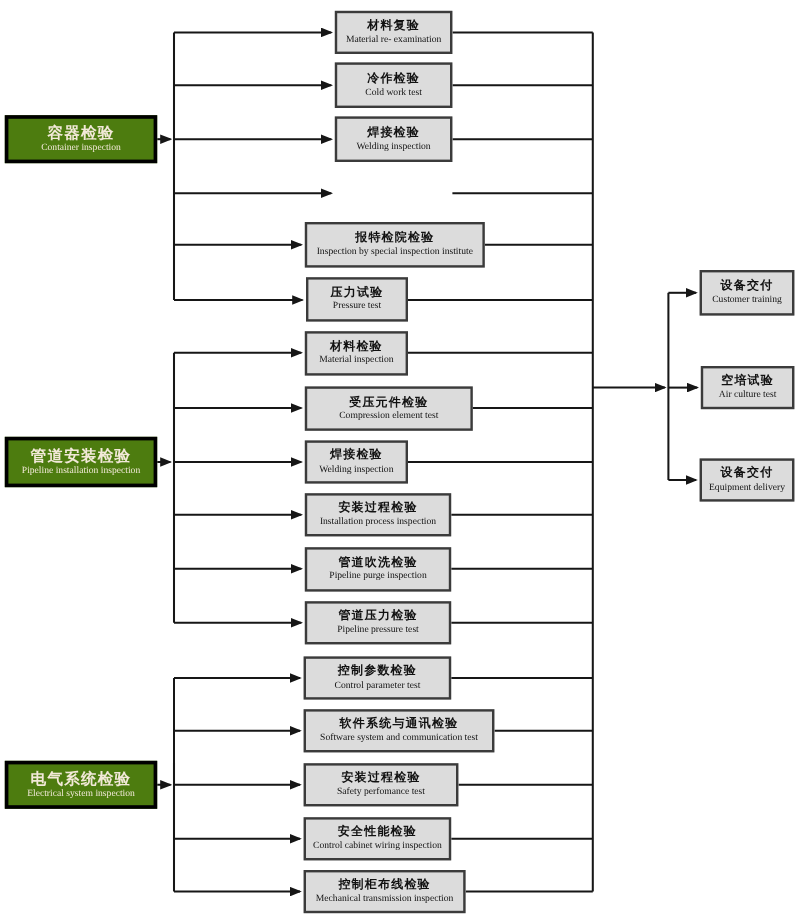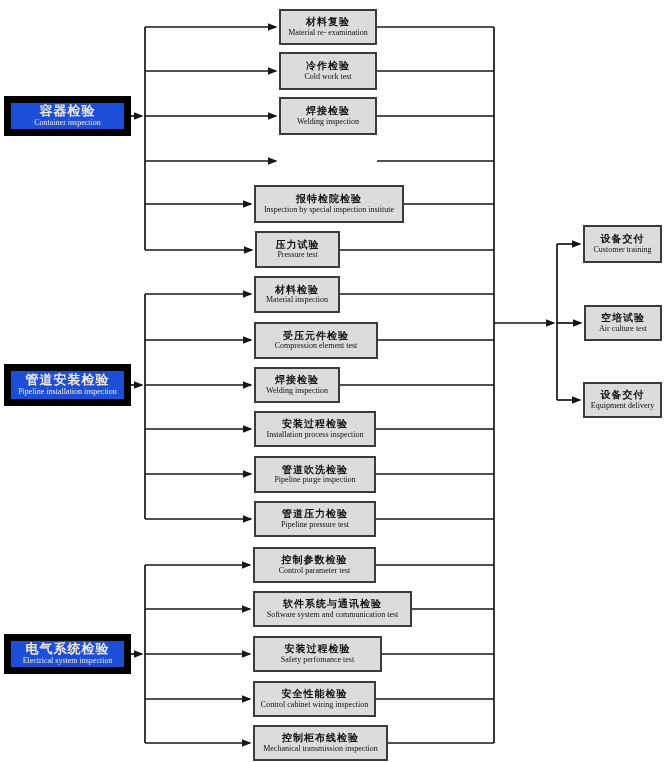--- a/index.html
+++ b/index.html
@@ -6,21 +6,21 @@
   .canvas{
     position:relative;width:671px;height:762px;background:#ffffff;overflow:hidden;
     font-family:"Liberation Sans","DejaVu Sans",sans-serif;
   }
   .wires{position:absolute;left:0;top:0;width:671px;height:762px;}
   .box{
     position:absolute;box-sizing:border-box;display:flex;flex-direction:column;
     align-items:center;justify-content:center;text-align:center;line-height:1.05;
   }
   .node{background:#DCDCDC;border:2px solid #3B3B3B;color:#111;}
-  .stage{background:#1d4ed8;color:#F2E9D8;border:7px solid #000000;}
+  .stage{background:#4d7c0f;color:#F2E9D8;border:3px solid #000000;}
   .zh{font-weight:bold;font-size:10px;letter-spacing:1px;white-space:nowrap;}
   .stage .zh{font-size:13px;}
   .en{font-size:8px;font-family:"Liberation Serif","DejaVu Serif",serif;white-space:nowrap;margin-top:1px;}
 </style>
 </head>
 <body>
 
 <div class="canvas">
 
   <svg class="wires" width="671" height="762" viewBox="0 0 671 762" xmlns="http://www.w3.org/2000/svg">
@@ -117,21 +117,21 @@
     <span class="en">Inspection by special inspection institute</span>
   </div>
   <div class="box node" style="left:255px;top:231px;width:85px;height:37px">
     <span class="zh">压力试验</span>
     <span class="en">Pressure test</span>
   </div>
   <div class="box node" style="left:254px;top:276px;width:86px;height:37px">
     <span class="zh">材料检验</span>
     <span class="en">Material inspection</span>
   </div>
-  <div class="box node" style="left:254px;top:322px;width:124px;height:37px">
+  <div class="box node" style="left:254px;top:322px;width:140px;height:37px">
     <span class="zh">受压元件检验</span>
     <span class="en">Compression element test</span>
   </div>
   <div class="box node" style="left:254px;top:367px;width:86px;height:36px">
     <span class="zh">焊接检验</span>
     <span class="en">Welding inspection</span>
   </div>
   <div class="box node" style="left:254px;top:411px;width:122px;height:36px">
     <span class="zh">安装过程检验</span>
     <span class="en">Installation process inspection</span>

